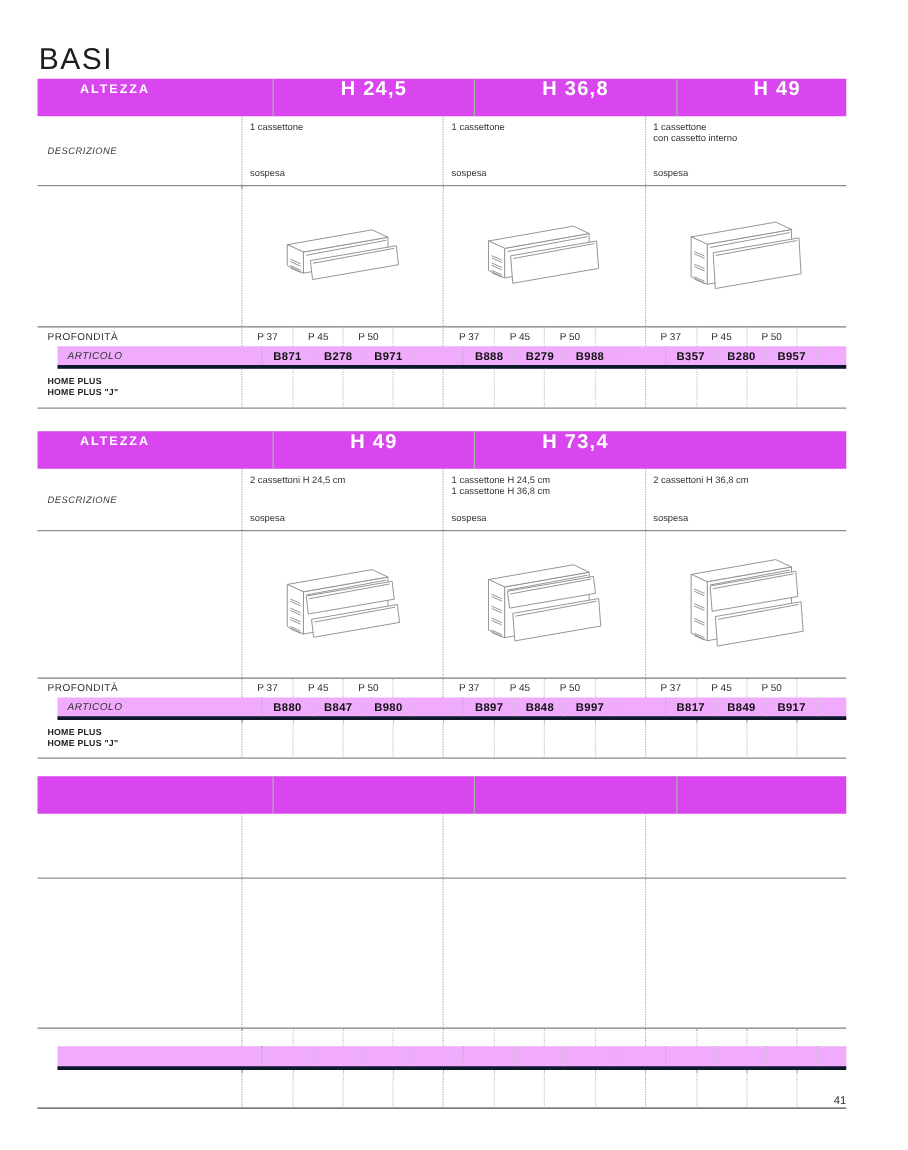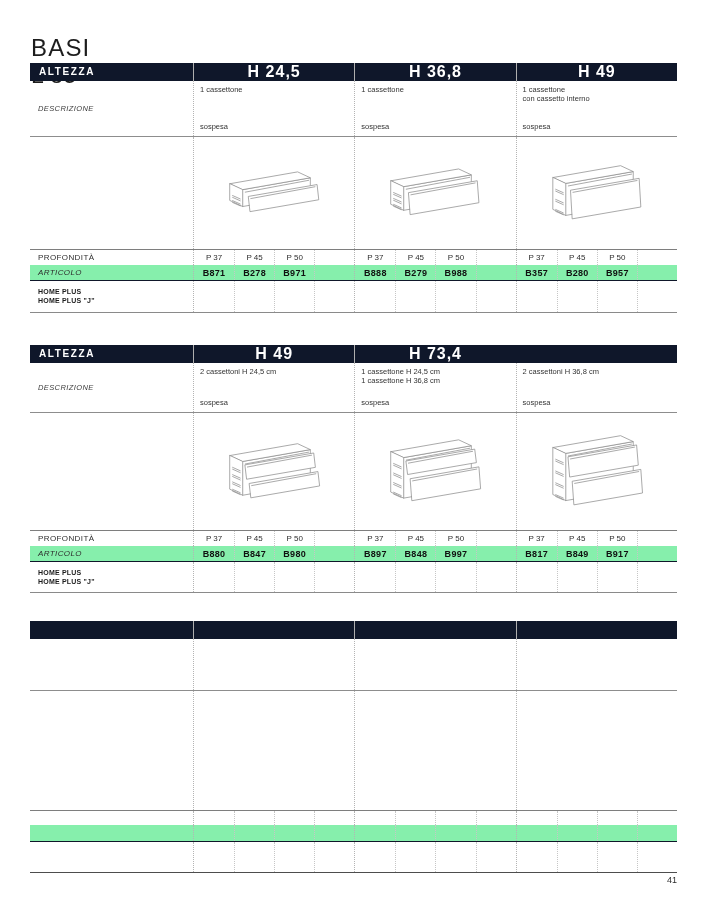--- a/index.html
+++ b/index.html
@@ -11,21 +11,21 @@
             justify-content:space-between;align-items:baseline;flex-direction:column;}
   .title{font-size:24px;font-weight:500;letter-spacing:1.2px;color:#1d1d1d;}
   .sizelabel{font-size:23px;font-weight:400;letter-spacing:.5px;color:#1d1d1d;}
 
   
   .ptable{position:absolute;left:30px;width:647px;}
   .t1{top:63px;} .t2{top:345px;} .t3{top:621px;}
 
   .row{display:grid;grid-template-columns:163px 161.3px 161.3px 161.4px;}
 
-  .bar{height:18px;background:#0f172a;}
+  .bar{height:30px;background:#d946ef;padding-left:25px;}
   .bar-label{font-size:10px;font-weight:bold;color:#fff;letter-spacing:1.6px;
              line-height:18px;padding-left:9px;}
   .bar-col{font-size:16px;font-weight:bold;color:#fff;letter-spacing:1px;
            text-align:center;line-height:18px;border-left:1px solid #aeaeae;}
 
   .col{border-left:1px dotted #b4b4b4;}
 
   .desc-row{border-bottom:1px solid #8d8d8d;}
   .t1 .desc-row{height:55px;} .t2 .desc-row{height:49px;} .t3 .desc-row{height:51px;}
   .desc-label{display:flex;align-items:center;padding-left:8px;font-size:7.5px;
@@ -39,21 +39,21 @@
   .prof-row{border-top:1.5px solid #7e7e7e;}
   .t1 .prof-row,.t2 .prof-row{height:15px;} .t3 .prof-row{height:14px;}
   .row-label{font-size:8px;display:flex;align-items:center;padding-left:8px;
              letter-spacing:.4px;color:#2e2e2e;}
   .italic{font-style:italic;}
   .subgrid{display:grid;grid-template-columns:repeat(4,1fr);height:100%;}
   .sub{border-left:1px dotted #c6c6c6;display:flex;align-items:center;
        justify-content:center;font-size:8px;color:#2e2e2e;}
   .subgrid .sub:first-child{border-left:none;}
 
-  .art-row{background:#86efac;border-bottom:1px solid #0f172a;}
+  .art-row{background:#f0abfc;border-bottom:3px solid #0f172a;margin-left:16px;}
   .t1 .art-row,.t2 .art-row{height:15px;} .t3 .art-row{height:16px;}
   .code{font-weight:bold;font-size:9px;color:#101010;letter-spacing:.3px;}
 
   .home-row{border-bottom:1.5px solid #8a8a8a;}
   .t1 .home-row{height:31px;} .t2 .home-row{height:30px;} .t3 .home-row{height:30px;}
   .t3 .home-row{border-bottom:1.5px solid #4d4d4d;}
   .home-labels{padding:7px 0 0 8px;font-size:7px;font-weight:bold;line-height:8.5px;
                letter-spacing:.2px;color:#1c1c1c;}
 
   .pagenum{position:absolute;top:875px;left:30px;width:647px;text-align:right;

